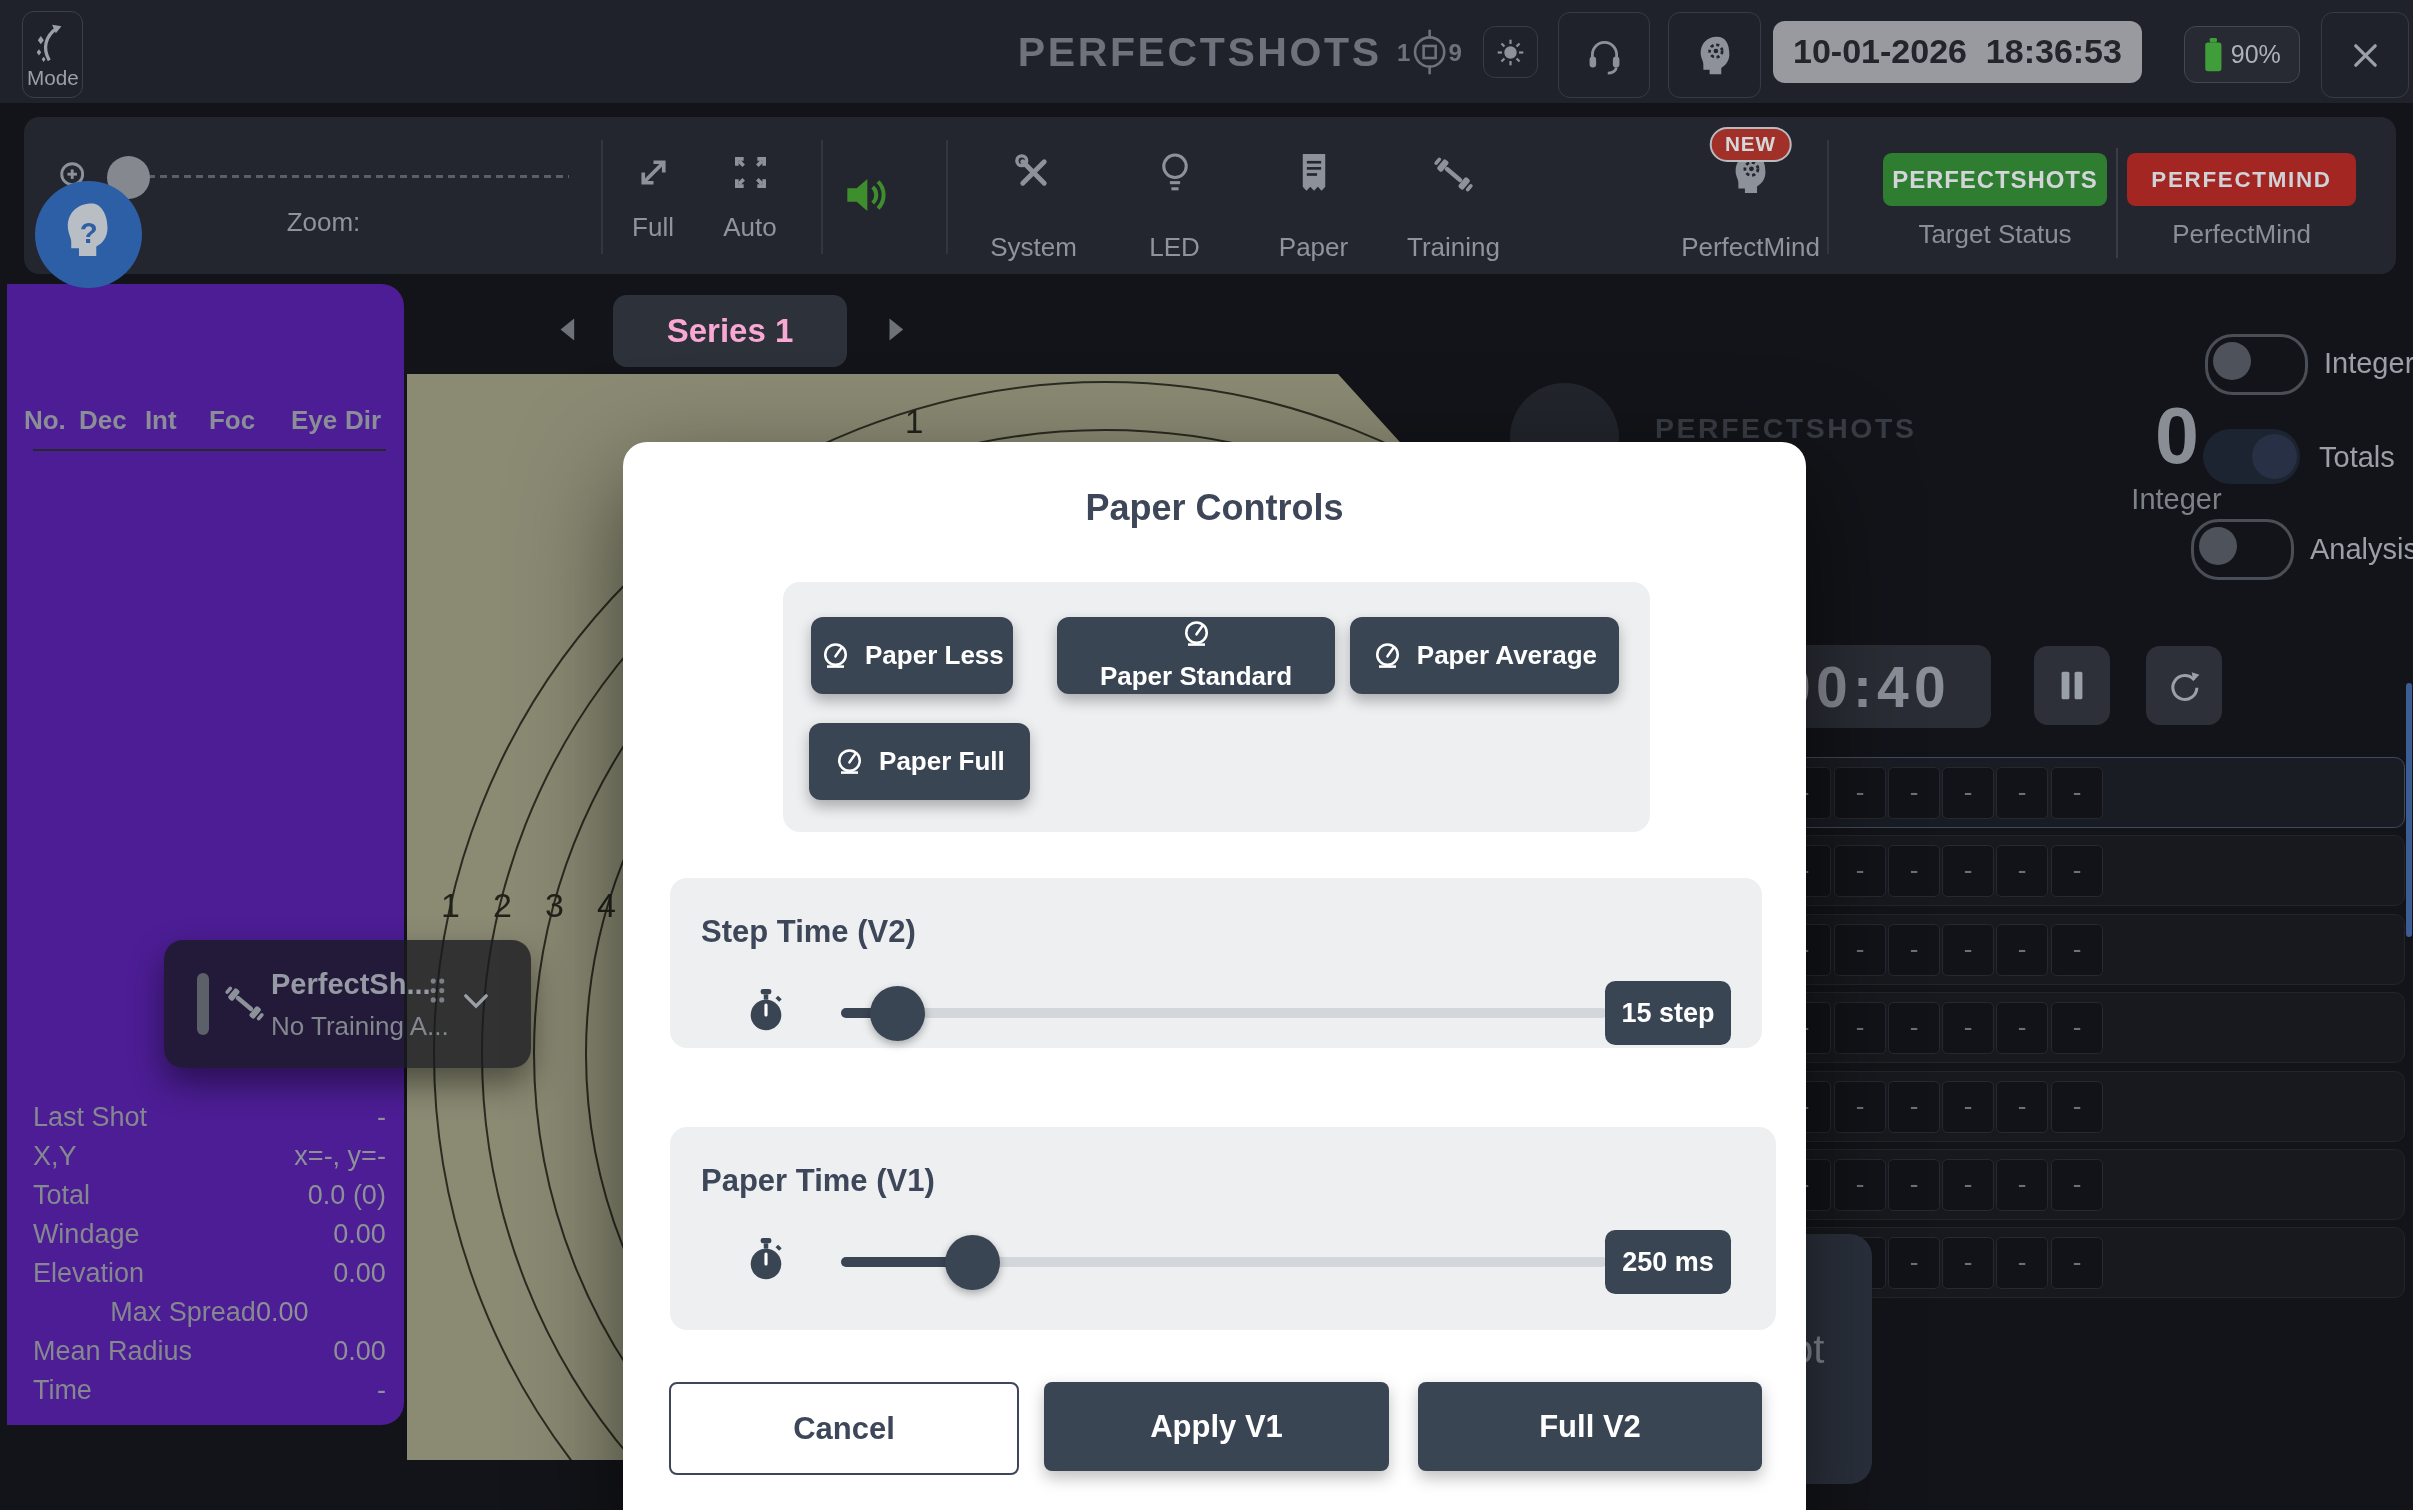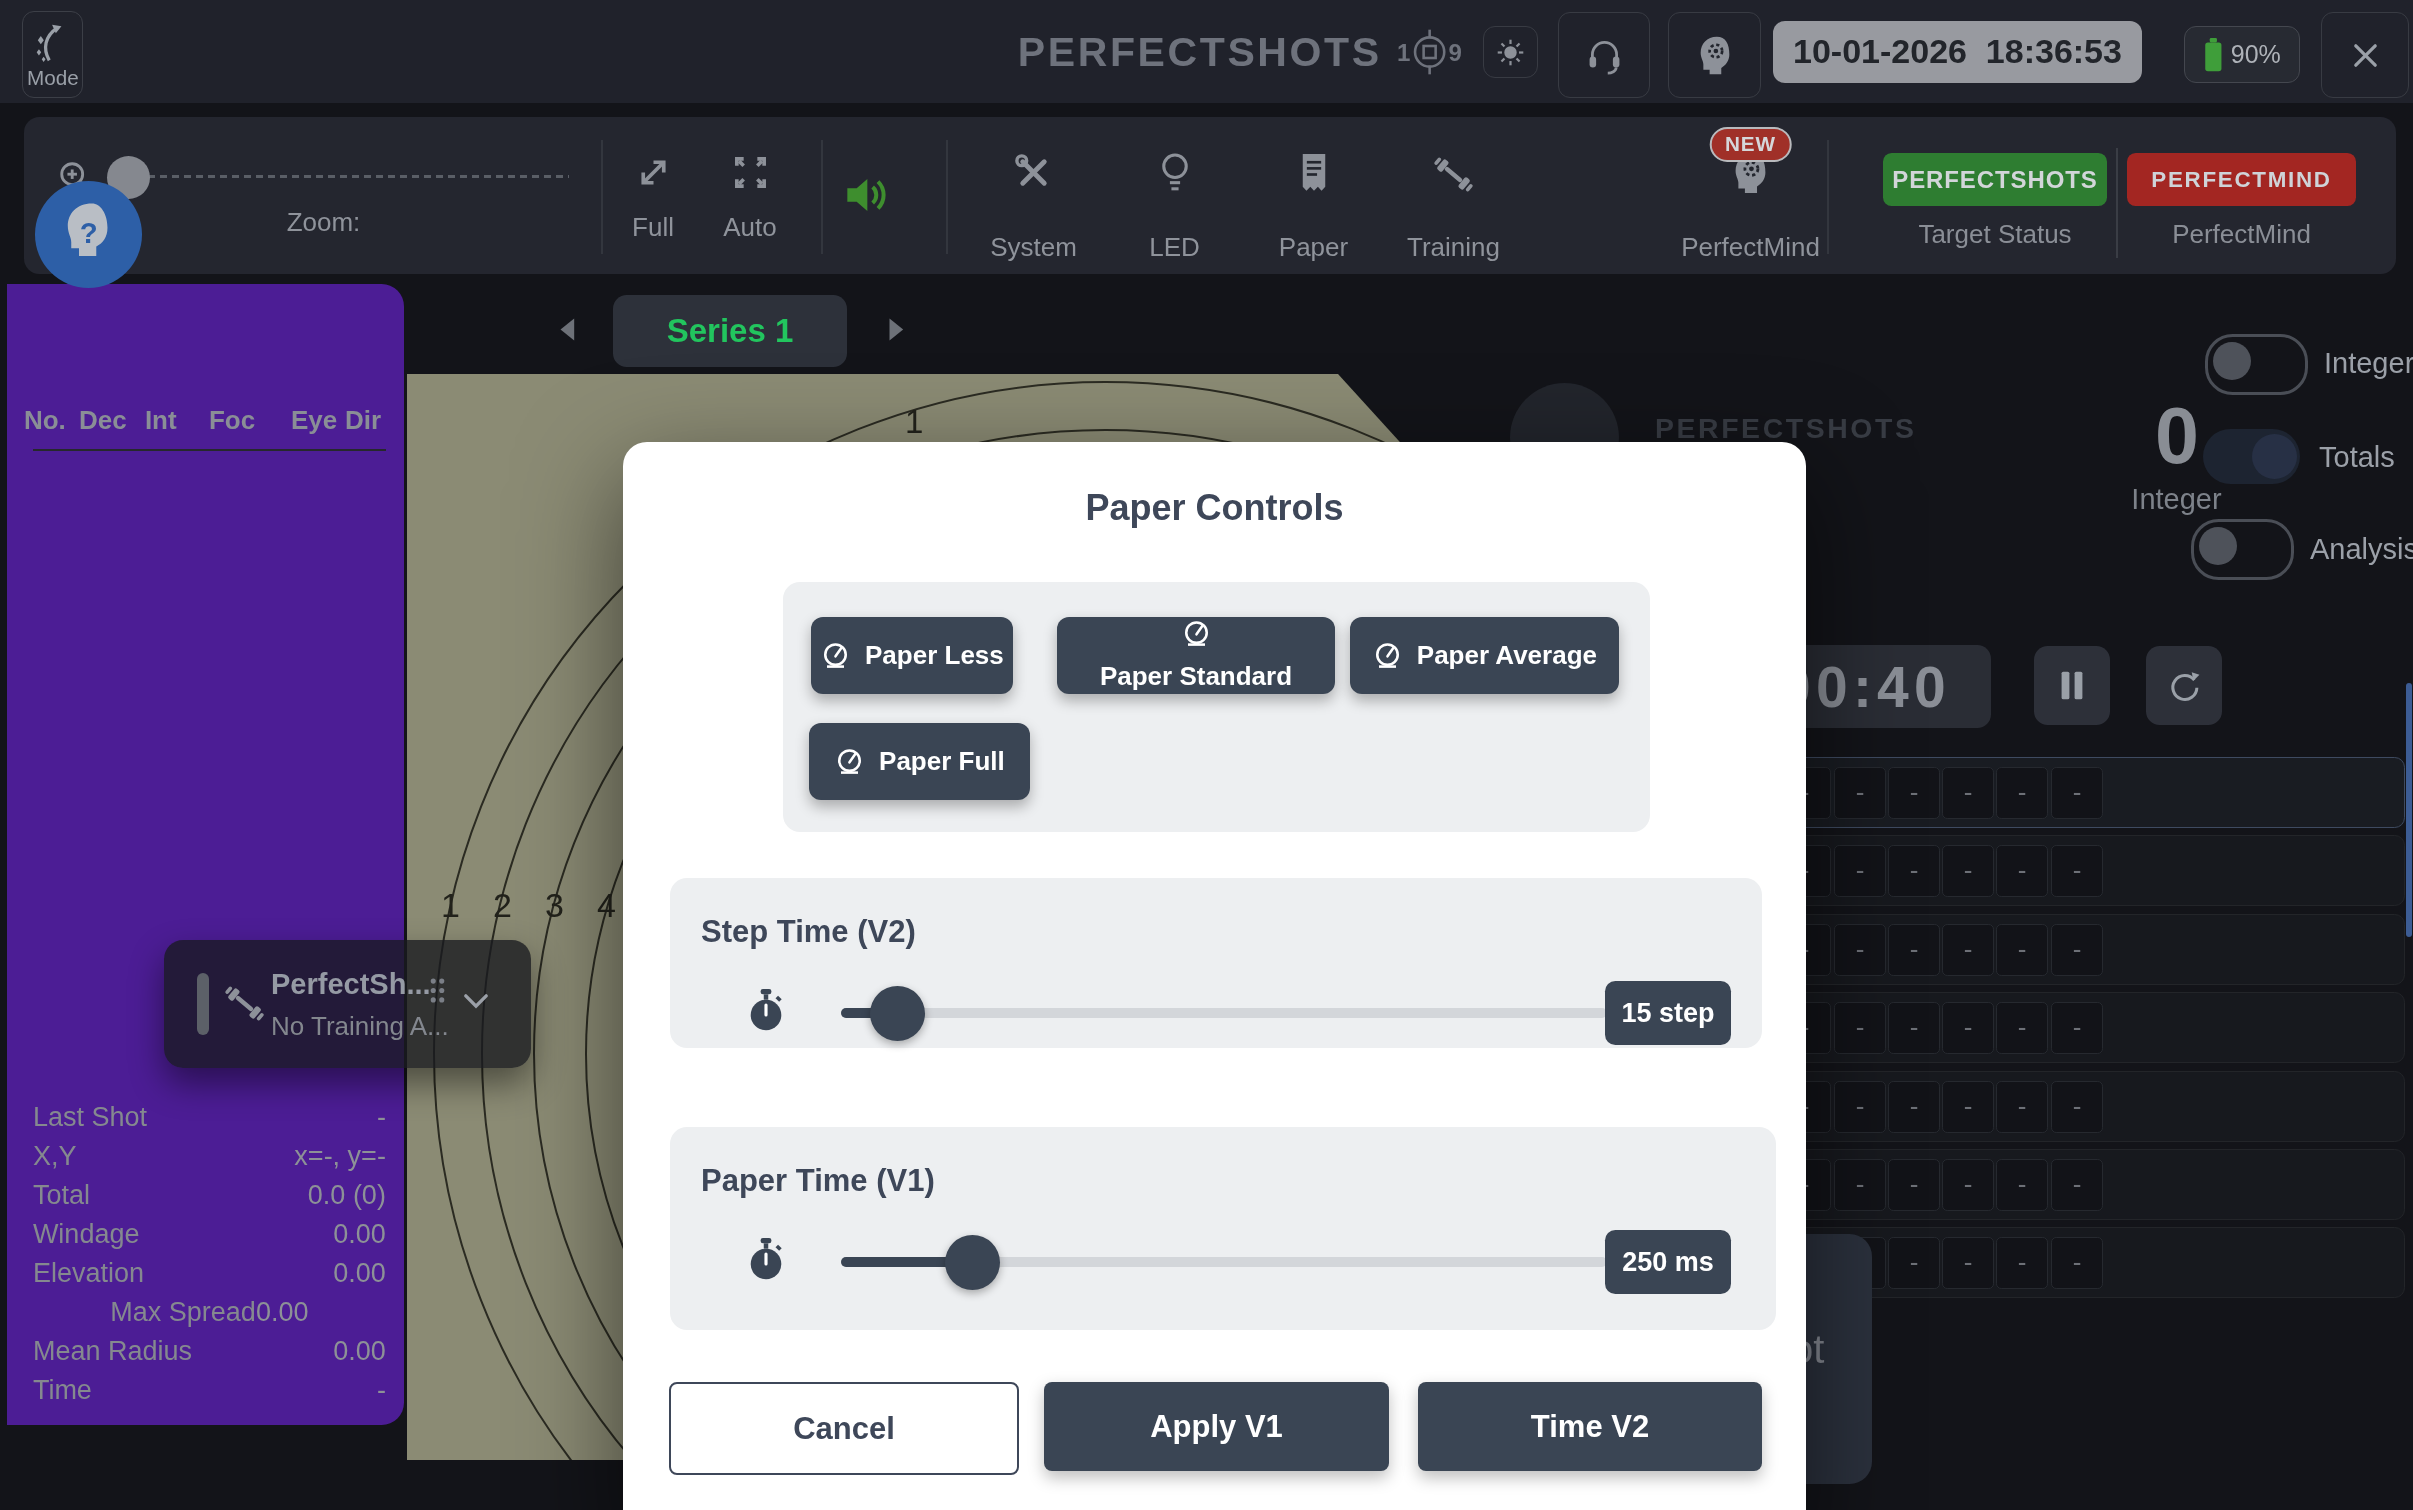--- a/index.html
+++ b/index.html
@@ -30,21 +30,21 @@
   .nav-item .tool-lbl{margin-top:5.2px;}
   .new-badge{position:absolute;top:-24px;left:50%;transform:translateX(-50%);background:#a03028;border:2.6px solid #b9babd;
              border-radius:861px;padding:3.4px 13.8px;font-size:20.7px;font-weight:bold;color:#d5d7da;letter-spacing:0.9px;}
   .btn-green{left:1883px;top:153px;width:224px;height:53px;background:#2e7d31;border-radius:8.6px;display:flex;align-items:center;justify-content:center;
              font-size:24px;font-weight:bold;color:#d2d6d9;letter-spacing:0.9px;}
   .btn-red{left:2127px;top:153px;width:229px;height:53px;background:#a32622;border-radius:8.6px;display:flex;align-items:center;justify-content:center;
            font-size:22.4px;font-weight:bold;color:#cfd3d8;letter-spacing:1.7px;}
   .under-lbl{position:absolute;top:219px;font-size:26px;color:#8a8e96;text-align:center;}
   
   .series-tab{left:613px;top:295px;width:234px;height:72px;background:#2d313a;border-radius:13.8px;
-              display:flex;align-items:center;justify-content:center;font-size:33px;font-weight:bold;color:#22c55e;}
+              display:flex;align-items:center;justify-content:center;font-size:33px;font-weight:bold;color:#f9a8d4;}
   
   .target{left:407px;top:374px;width:1052px;height:1086px;background:#8b8b74;overflow:hidden;}
   .ring{position:absolute;border:2.6px solid #2b2b22;border-radius:50%;}
   .ring-num{position:absolute;font-size:34px;color:#22221b;}
   .corner{position:absolute;left:931px;top:0;width:121px;height:133px;background:#131419;
           clip-path:polygon(0 0,100% 0,100% 100%);}
   
   .left-panel{left:6.9px;top:284px;width:397px;height:1141px;background:#4c1d95;border-radius:0 22.4px 22.4px 0;}
   .th{position:absolute;top:121px;font-size:26px;font-weight:bold;color:#8a8e96;}
   .th-line{position:absolute;left:26px;top:165px;width:353px;height:1.7px;background:#26282c;}
@@ -607,17 +607,17 @@
         </svg>
       </span>
       <div class="slider-track" style="left:171px;top:130px;width:766px;"></div>
       <div class="slider-fill" style="left:171px;top:130px;width:132px;"></div>
       <div class="slider-thumb" style="left:275px;top:108px;"></div>
       <div class="chip" style="left:935px;top:103px;">250 ms</div>
     </div>
 
     <div class="m-btn ghost" style="left:46px;width:346px;">Cancel</div>
     <div class="m-btn solid" style="left:421px;width:345px;">Apply V1</div>
-    <div class="m-btn solid" style="left:795px;width:344px;">Time V2</div>
+    <div class="m-btn solid" style="left:795px;width:344px;">Full V2</div>
   </div>
 
 </div>
 
 
 </body></html>

